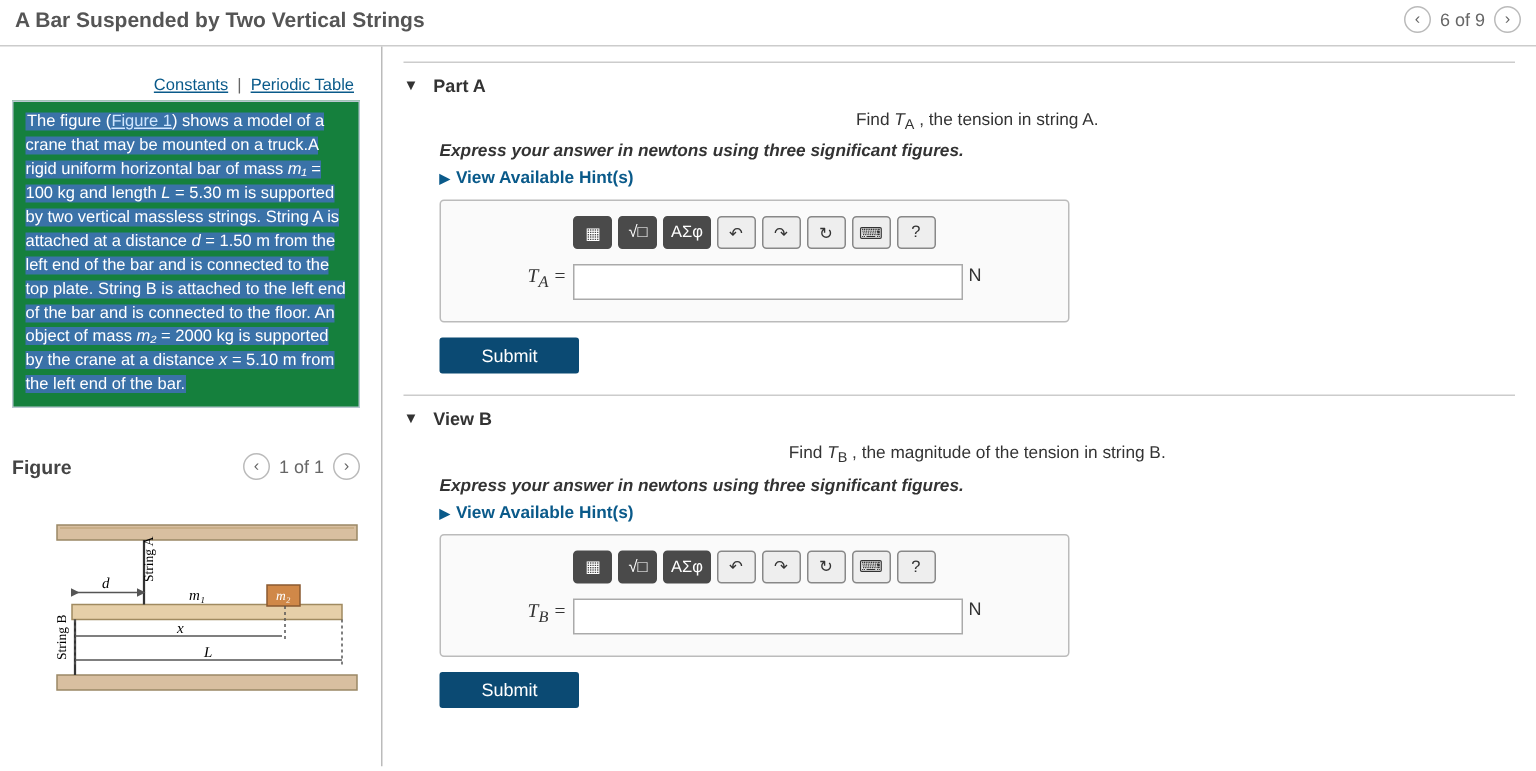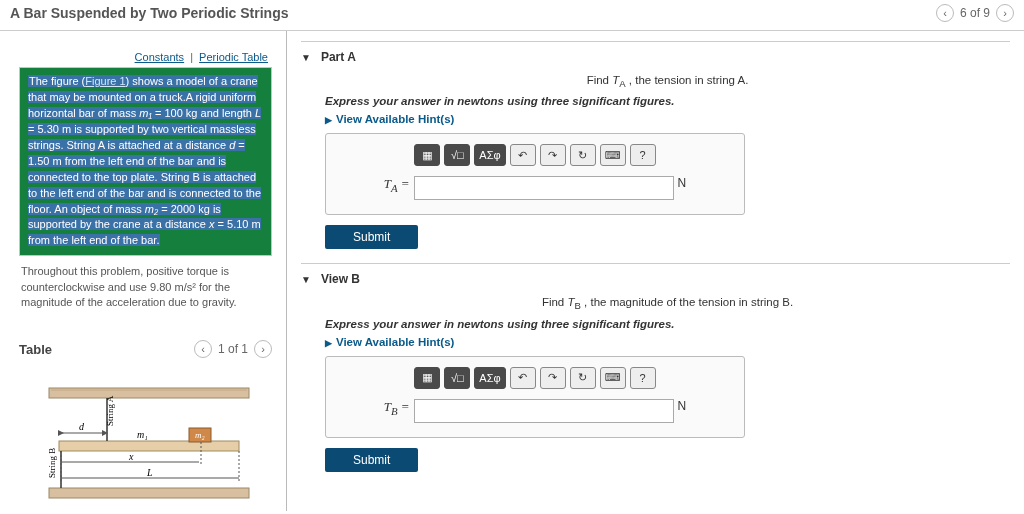--- a/index.html
+++ b/index.html
@@ -2,21 +2,21 @@
 <html><head>
 <meta charset="utf-8">
 <style>
   * { box-sizing: border-box; margin: 0; padding: 0; }
   body { font-family: Arial, Helvetica, sans-serif; font-size: 12px; color: #333; background: #fff; width: 1024px; }
   .topbar { display: flex; justify-content: space-between; align-items: center; padding: 4px 10px 8px; border-bottom: 1px solid #ccc; }
   .topbar h1 { font-size: 14px; font-weight: bold; color: #555; }
   .pager { display: flex; align-items: center; gap: 6px; color: #666; font-size: 12px; }
   .circ-btn { width: 18px; height: 18px; border: 1px solid #bbb; border-radius: 50%; background: #fff; display: flex; align-items: center; justify-content: center; cursor: pointer; font-size: 11px; color: #666; }
   .main { display: flex; height: 480px; }
-  .left-col { width: 287px; border-right: 1px solid #bbb; padding: 10px 14px 10px 19px; }
+  .left-col { width: 255px; border-right: 1px solid #bbb; padding: 10px 14px 10px 8px; }
   .right-col { flex: 1; padding: 0 14px 10px; overflow: hidden; }
   .links-row { text-align: right; font-size: 11px; margin: 10px 4px 4px; }
   .links-row a { color: #0a5a8a; text-decoration: underline; }
   .links-row span.sep { color: #666; margin: 0 3px; }
   .prob-box { background: #15803d; border: 1px solid #b8c8d0; padding: 6px 8px; font-size: 11px; line-height: 1.45; color: #3a3a3a; }
   .hl { background: #3a72a8; color: #fff; padding: 0 1px; }
   .note { font-size: 11px; color: #555; margin: 8px 2px 0; line-height: 1.4; }
   .fig-head { display: flex; justify-content: space-between; align-items: center; margin-top: 30px; }
   .fig-head h2 { font-size: 13px; font-weight: bold; color: #444; }
   .fig-img { margin-top: 20px; }
@@ -36,21 +36,21 @@
   .ans-line .var { font-style: italic; font-family: Georgia, serif; font-size: 13px; }
   .ans-input { width: 260px; height: 24px; border: 1px solid #aaa; padding: 2px 4px; font-size: 12px; }
   .unit { font-size: 12px; }
   .submit-btn { margin-top: 10px; background: #0b4a73; color: #fff; border: none; padding: 5px 28px; font-size: 12px; cursor: pointer; border-radius: 2px; }
   svg text { font-family: Georgia, serif; }
 </style>
 </head>
 <body>
 
 <div class="topbar">
-  <h1>A Bar Suspended by Two Periodic Strings</h1>
+  <h1>A Bar Suspended by Two Vertical Strings</h1>
   <div class="pager">
     <div class="circ-btn">‹</div>
     <span>6 of 9</span>
     <div class="circ-btn">›</div>
   </div>
 </div>
 
 <div class="main">
 
   <div class="left-col">
@@ -58,24 +58,23 @@
       <a href="#">Constants</a>
       <span class="sep">|</span>
       <a href="#">Periodic Table</a>
     </div>
 
     <div class="prob-box">
       <span class="hl">
         <span>The figure (</span><span style="color:#cfe6ff;text-decoration:underline">Figure 1</span><span>) shows a model of a crane that may be mounted on a truck.A rigid uniform horizontal bar of mass </span><i>m₁</i><span> = 100 kg and length </span><i>L</i><span> = 5.30 m is supported by two vertical massless strings. String A is attached at a distance </span><i>d</i><span> = 1.50 m from the left end of the bar and is connected to the top plate. String B is attached to the left end of the bar and is connected to the floor. An object of mass </span><i>m₂</i><span> = 2000 kg is supported by the crane at a distance </span><i>x</i><span> = 5.10 m from the left end of the bar.</span>
       </span>
     </div>
-    <p class="note">Throughout this problem, positive torque is counterclockwise and use 9.80 m/s² for the magnitude of the acceleration due to gravity.</p>
 
     <div class="fig-head">
-      <h2>Table</h2>
+      <h2>Figure</h2>
       <div class="pager">
         <div class="circ-btn">‹</div>
         <span>1 of 1</span>
         <div class="circ-btn">›</div>
       </div>
     </div>
 
     <div class="fig-img">
       <svg width="250" height="140" viewBox="0 0 250 140">
         <rect x="30" y="10" width="200" height="10" fill="#d8bfa0" stroke="#9a8866"></rect>

